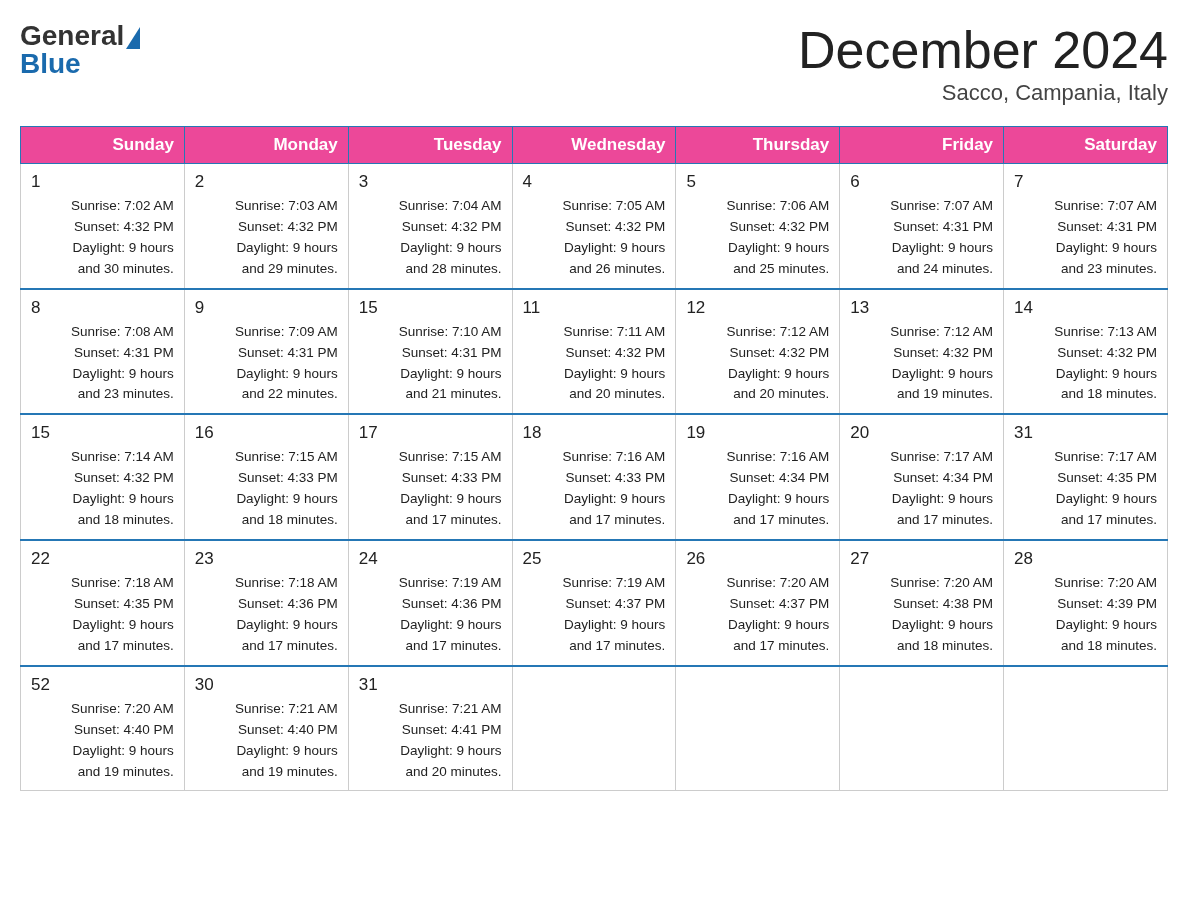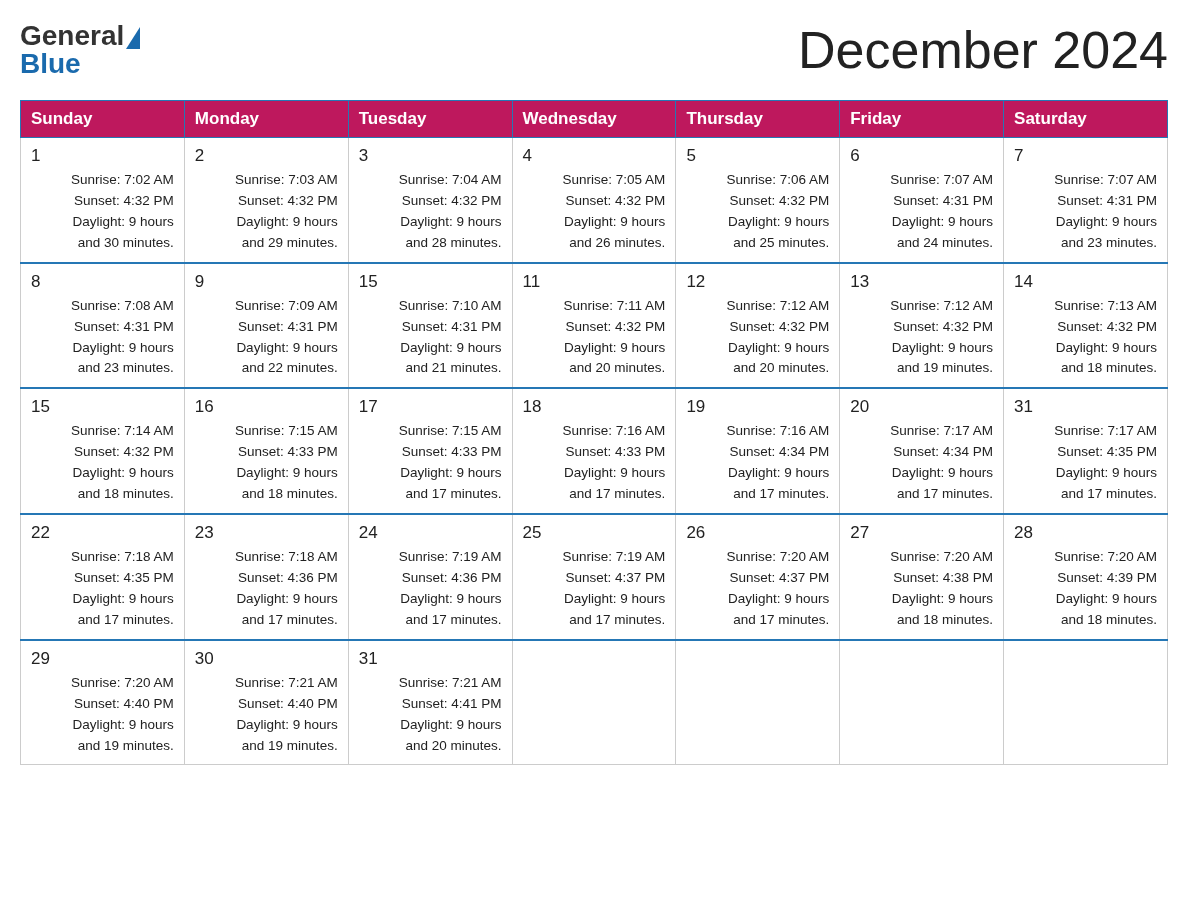--- a/index.html
+++ b/index.html
@@ -58,26 +58,26 @@
     .location-title {
       font-size: 22px;
       color: #444;
     }
     table {
       width: 100%;
       border-collapse: collapse;
       table-layout: fixed;
     }
     th {
-      background-color: #be185d;
+      background-color: #ec4899;
       color: #fff;
       font-size: 17px;
       font-weight: bold;
       padding: 8px 10px;
-      text-align: left;
+      text-align: right;
       border: 1px solid #2577b5;
     }
     td {
       vertical-align: top;
       padding: 8px 10px;
       border: 1px solid #ccc;
       font-size: 13.5px;
       color: #222;
       min-height: 100px;
       background: #fff;
@@ -107,20 +107,21 @@
 <div class="header">
   <div class="logo">
     <div class="logo-top">
       <span class="logo-general">General</span>
       <div class="logo-triangle"></div>
     </div>
     <span class="logo-blue">Blue</span>
   </div>
   <div class="title-block">
     <div class="month-title">December 2024</div>
+    <div class="location-title">Sacco, Campania, Italy</div>
   </div>
 </div>
 
 <table>
   <thead>
     <tr>
     <th>Sunday</th>
         <th>Monday</th>
         <th>Tuesday</th>
         <th>Wednesday</th>
@@ -245,21 +246,21 @@
           <span class="day-num">27</span>
           <div class="day-info">Sunrise: 7:20 AM<br>Sunset: 4:38 PM<br>Daylight: 9 hours<br>and 18 minutes.</div>
         </td>
         <td>
           <span class="day-num">28</span>
           <div class="day-info">Sunrise: 7:20 AM<br>Sunset: 4:39 PM<br>Daylight: 9 hours<br>and 18 minutes.</div>
         </td>
       </tr>
       <tr>
         <td>
-          <span class="day-num">29</span>
+          <span class="day-num">52</span>
           <div class="day-info">Sunrise: 7:20 AM<br>Sunset: 4:40 PM<br>Daylight: 9 hours<br>and 19 minutes.</div>
         </td>
         <td>
           <span class="day-num">30</span>
           <div class="day-info">Sunrise: 7:21 AM<br>Sunset: 4:40 PM<br>Daylight: 9 hours<br>and 19 minutes.</div>
         </td>
         <td>
           <span class="day-num">31</span>
           <div class="day-info">Sunrise: 7:21 AM<br>Sunset: 4:41 PM<br>Daylight: 9 hours<br>and 20 minutes.</div>
         </td>

